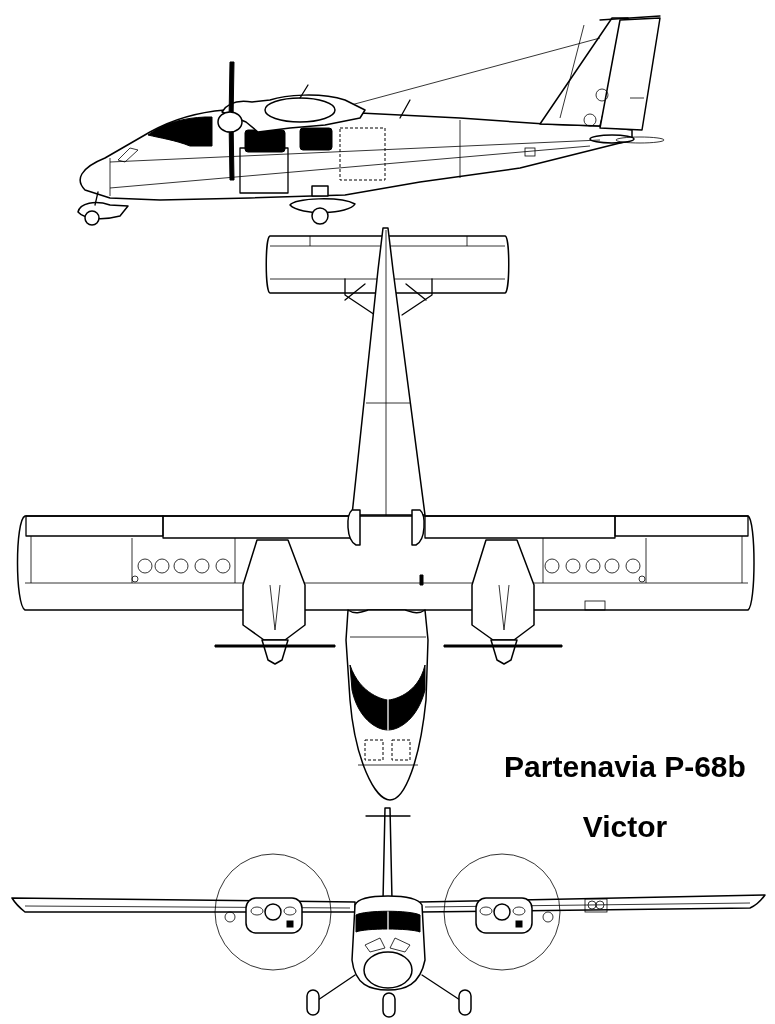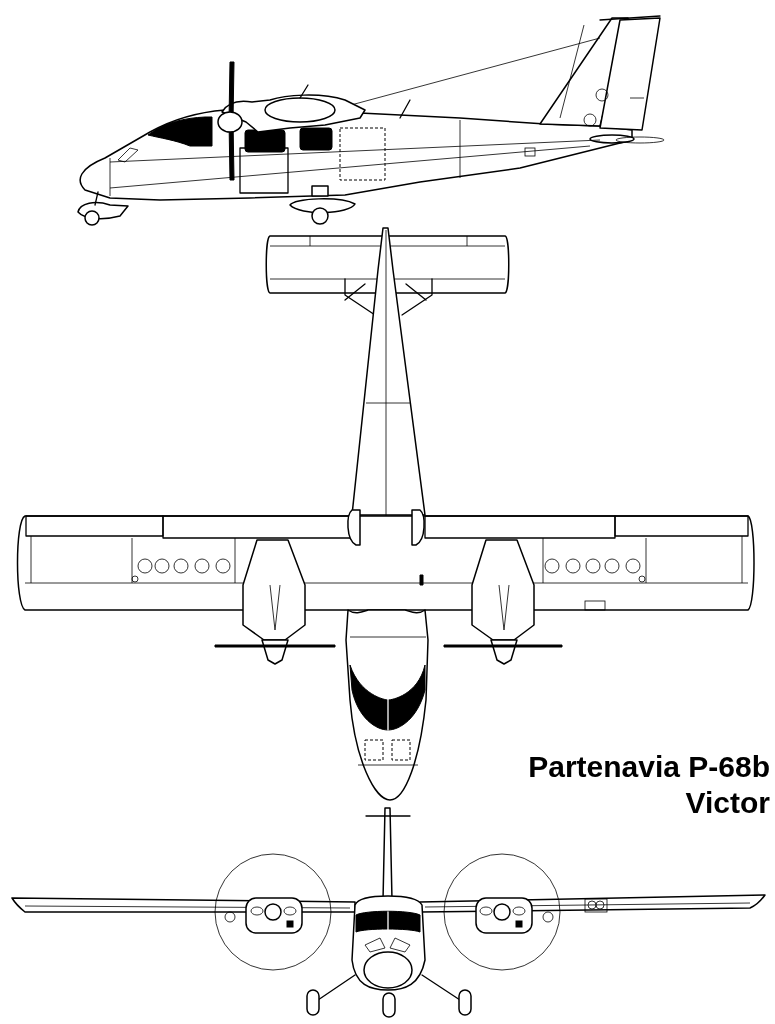--- a/index.html
+++ b/index.html
@@ -3,23 +3,23 @@
 <meta charset="utf-8">
 <style>
   html, body { margin:0; padding:0; background:#ffffff; }
   body { width:775px; height:1024px; position:relative; overflow:hidden; font-family:"Liberation Sans", sans-serif; }
   svg { position:absolute; left:0; top:0; }
   .ln { fill:none; stroke:#000; stroke-width:1.3; stroke-linejoin:round; stroke-linecap:round; }
   .lt { fill:none; stroke:#000; stroke-width:0.8; }
   .wf { fill:#fff; stroke:#000; stroke-width:1.5; stroke-linejoin:round; }
   .blk { fill:#000; stroke:#000; stroke-width:1; }
   .dash { fill:none; stroke:#000; stroke-width:1; stroke-dasharray:3 2; }
-  .title { position:absolute; left:480px; width:290px; text-align:right; font-weight:bold; font-size:30px; color:#000; line-height:34px; }
+  .title { position:absolute; left:480px; width:290px; text-align:center; font-weight:bold; font-size:30px; color:#000; line-height:34px; }
   .t1 { top:750px; }
-  .t2 { top:786px; }
+  .t2 { top:810px; }
 </style>
 </head>
 <body>
 
 <svg width="775" height="1024" viewBox="0 0 775 1024">
 
   <g>
 
     <path class="wf" d="M85,190 C75,180 80,168 105,158 L150,132 C175,118 200,112 225,110 L300,110 L460,118 L545,124 L600,126 L632,130
          L632,140 L600,148 L520,168 L420,182 L345,195 L250,198 L160,200 L110,198 Z"></path>

